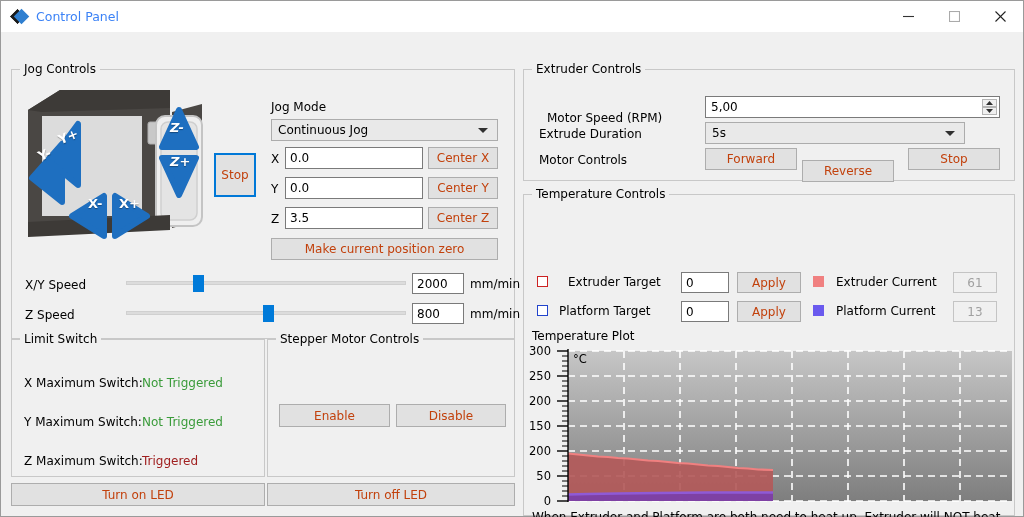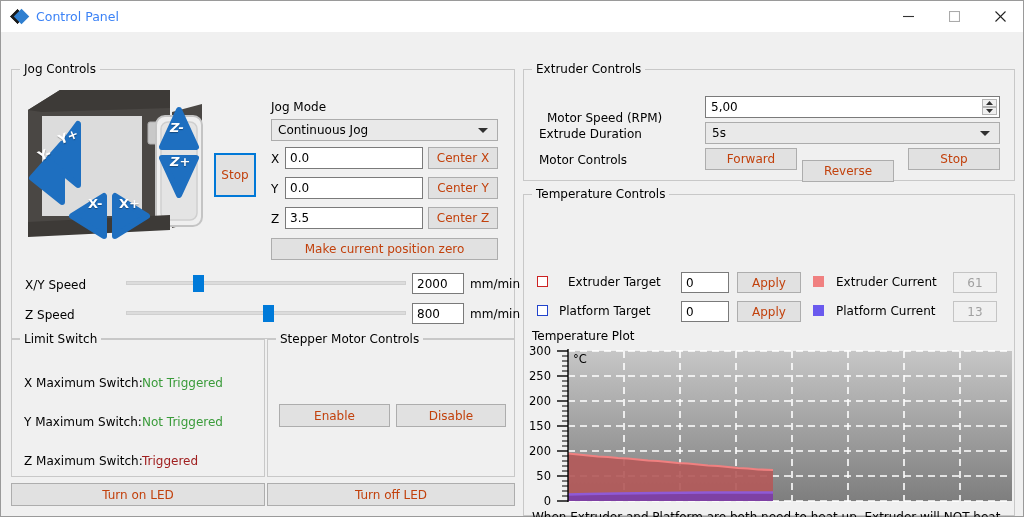--- a/index.html
+++ b/index.html
@@ -223,21 +223,21 @@
           </span>
           <span class="sb">
             <svg width="7" height="4">
                 <polygon points="0,0 7,0 3.5,4" fill="#303030"></polygon>
               </svg>
           </span>
         </span>
       </div>
 
       <div class="lbl" style="position:absolute; left:15px; top:57px;">Extrude Duration</div>
-      <div class="combo" style="position:absolute; left:181px; top:52px; width:295px; height:22px;">
+      <div class="combo" style="position:absolute; left:181px; top:52px; width:260px; height:22px;">
         <span>5s</span>
         <span class="arrow"></span>
       </div>
 
       <div class="lbl" style="position:absolute; left:15px; top:83px;">Motor Controls</div>
       <div class="btn" style="position:absolute; left:181px; top:78px; width:92px; height:22px;">Forward</div>
       <div class="btn" style="position:absolute; left:278px; top:90px; width:92px; height:22px;">Reverse</div>
       <div class="btn" style="position:absolute; left:384px; top:78px; width:92px; height:22px;">Stop</div>
     </div>
 

